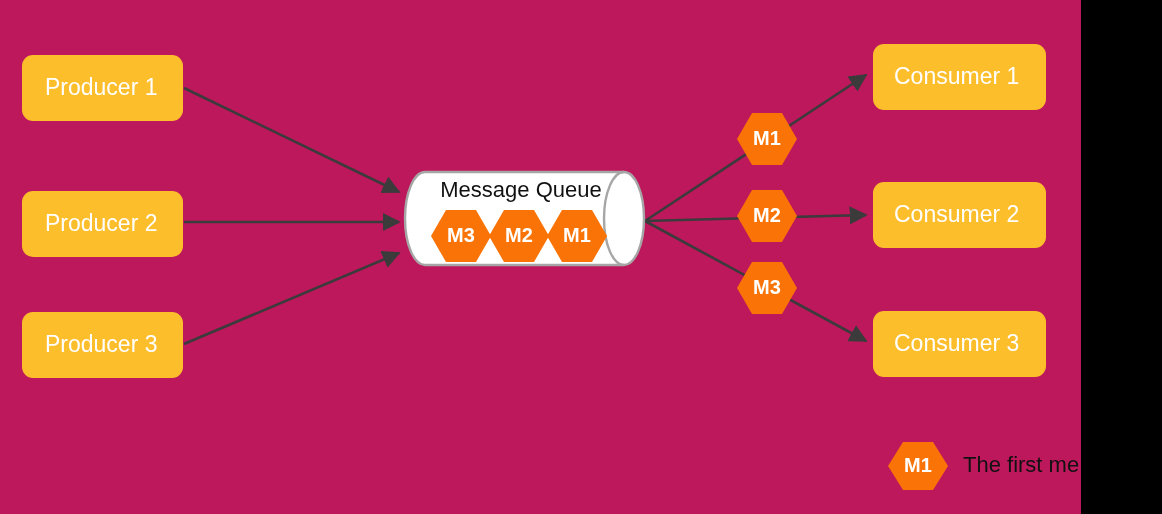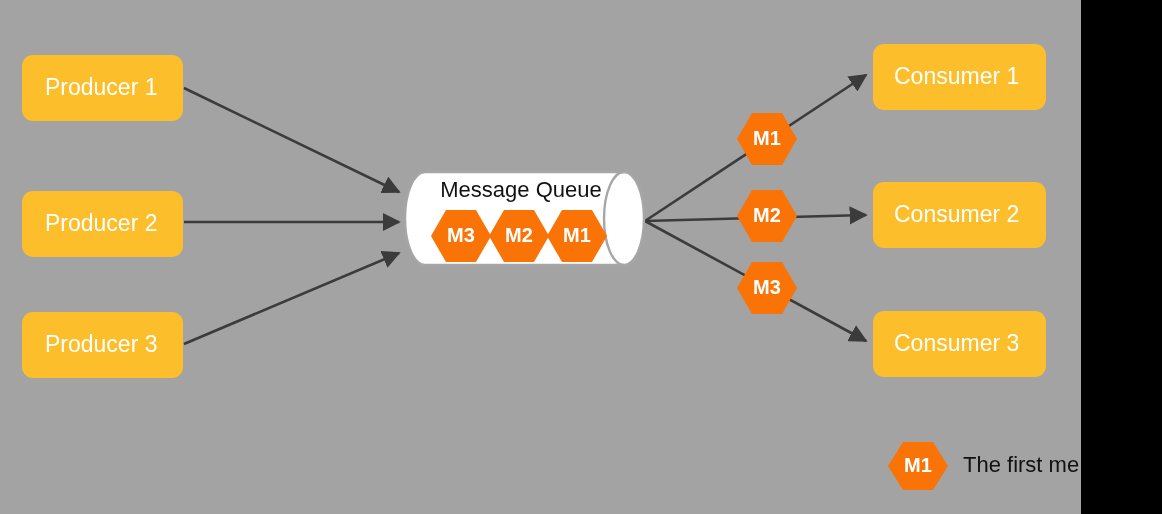--- a/index.html
+++ b/index.html
@@ -7,21 +7,21 @@
     padding: 0;
     background: #ffffff;
   }
   body {
     font-family: "Liberation Sans", sans-serif;
   }
   #canvas {
     position: relative;
     width: 1162px;
     height: 514px;
-    background: #a3a3a3;
+    background: #be185d;
     overflow: hidden;
     text-align: center;
   }
   #diagram-svg {
     position: absolute;
     left: 0;
     top: 0;
     width: 1162px;
     height: 514px;
   }

